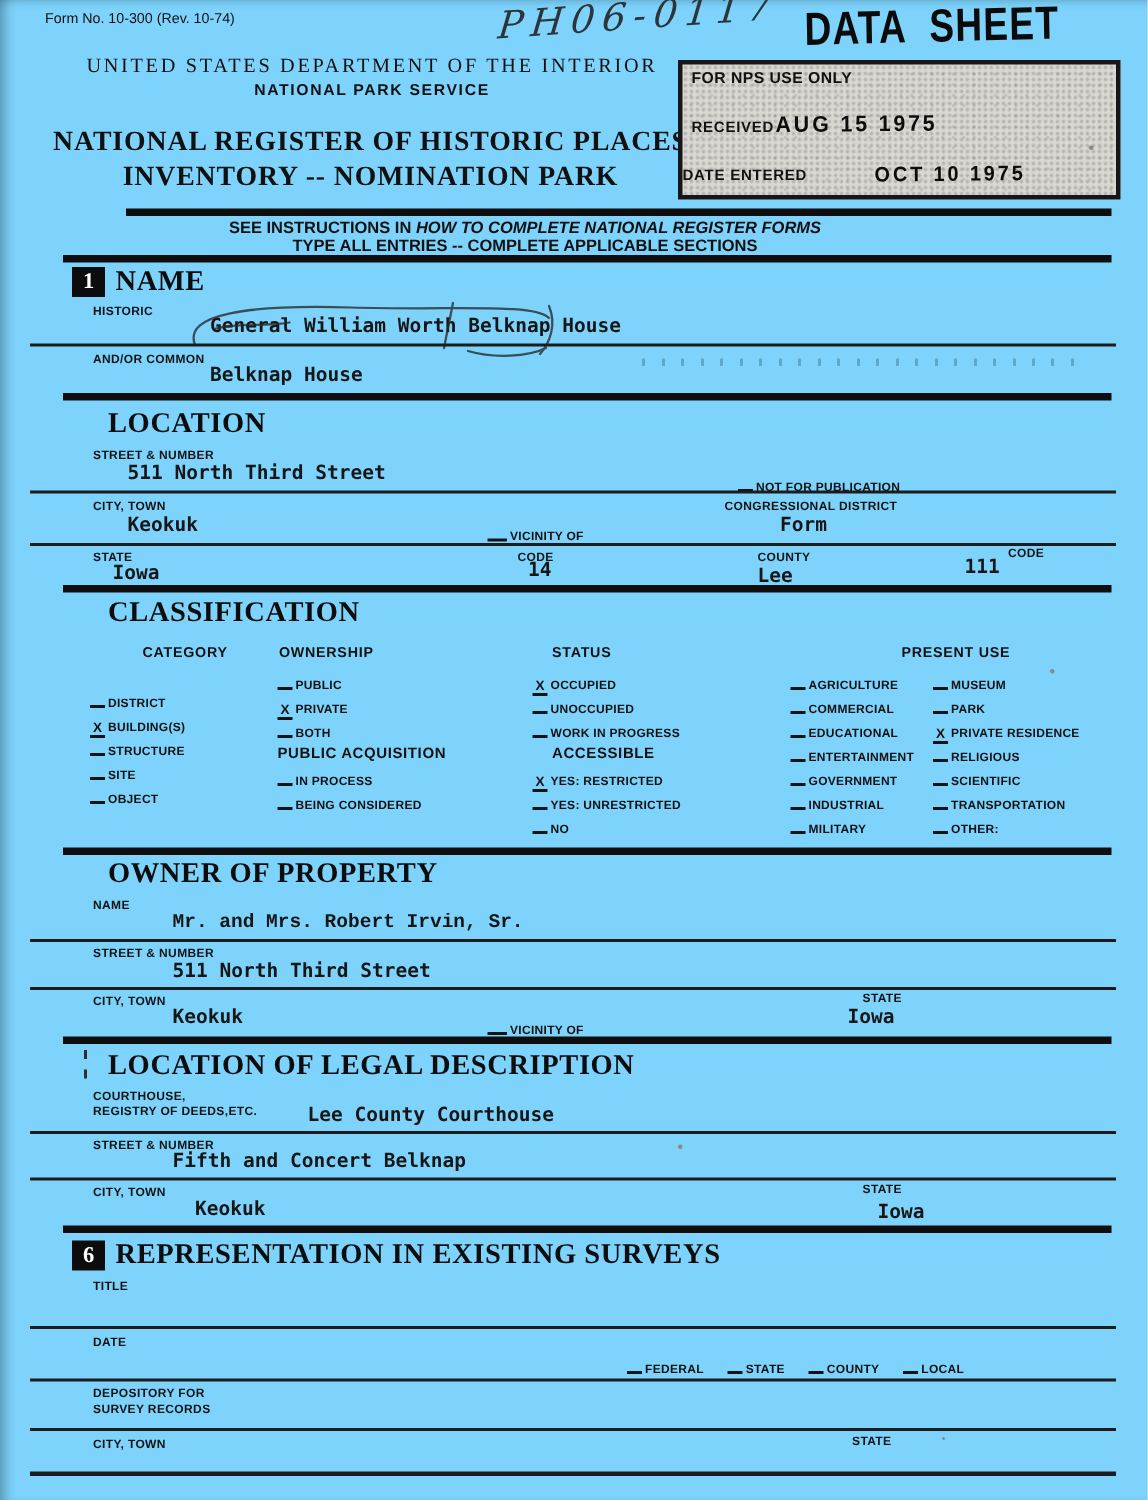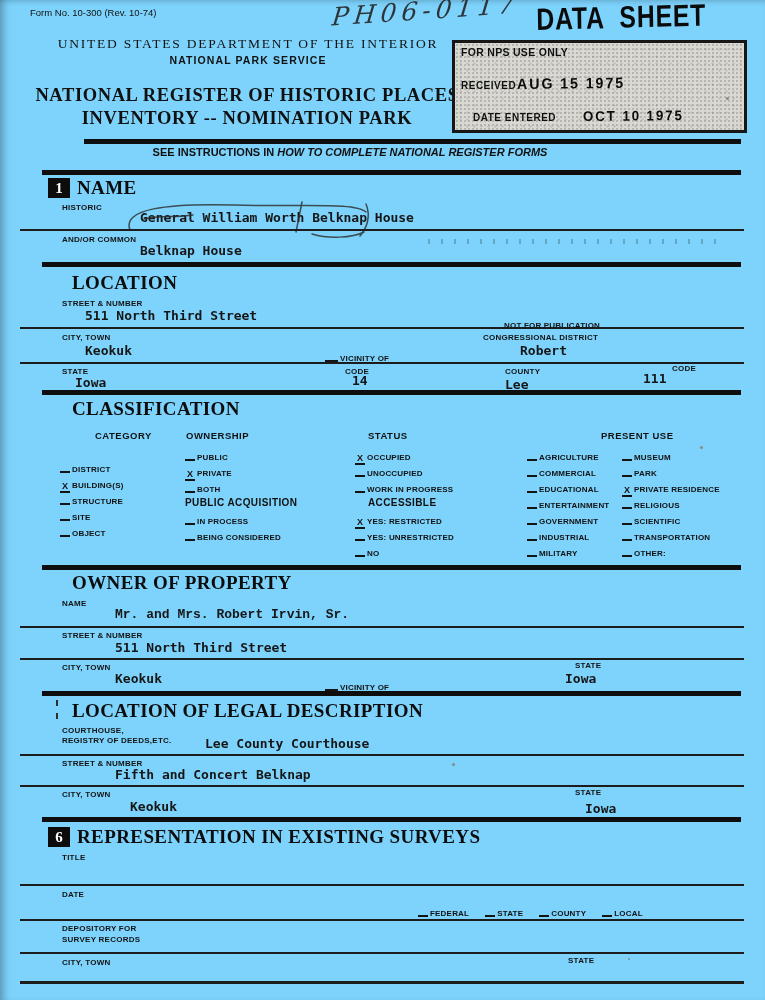--- a/index.html
+++ b/index.html
@@ -54,26 +54,27 @@
   <div class="abs center" style="left:28px;top:54px;width:440px;font:bold 10.5px 'Liberation Sans',sans-serif;letter-spacing:1.1px;">NATIONAL PARK SERVICE</div>
   <div class="abs center" style="left:28px;top:36px;width:440px;font:13.5px 'Liberation Serif',serif;letter-spacing:1.8px;">UNITED STATES DEPARTMENT OF THE INTERIOR</div>
 
   <div class="abs center" style="left:12px;top:84px;width:470px;font:bold 18.5px/22px 'Liberation Serif',serif;letter-spacing:.6px;">NATIONAL REGISTER OF HISTORIC PLACES</div>
   <div class="abs center" style="left:12px;top:107px;width:470px;font:bold 18.5px/22px 'Liberation Serif',serif;letter-spacing:.6px;">INVENTORY -- NOMINATION PARK</div>
 
   <div class="npsbox">
     <div class="abs" style="left:6px;top:3px;font:bold 10.5px 'Liberation Sans',sans-serif;letter-spacing:.3px;">FOR NPS USE ONLY</div>
     <div class="abs" style="left:6px;top:37px;font:bold 10px 'Liberation Sans',sans-serif;letter-spacing:.5px;">RECEIVED</div>
     <div class="abs stamp" style="left:62px;top:32px;">AUG 15 1975</div>
-    <div class="abs" style="left:18px;top:69px;font:bold 10px 'Liberation Sans',sans-serif;letter-spacing:.5px;">DATE ENTERED</div>
+    <div class="abs" style="left:0;top:69px;font:bold 10px 'Liberation Sans',sans-serif;letter-spacing:.5px;">DATE ENTERED</div>
     <div class="abs stamp" style="left:128px;top:65px;font-size:14px;">OCT 10 1975</div>
   </div>
 
   <div class="bar" style="top:139px;left:84px;width:657px;"></div>
   <div class="abs center" style="left:50px;top:146px;width:600px;font:bold 11px 'Liberation Sans',sans-serif;"><span>SEE INSTRUCTIONS IN </span><span style="font-style:italic;">HOW TO COMPLETE NATIONAL REGISTER FORMS</span></div>
+  <div class="abs center" style="left:50px;top:158px;width:600px;font:bold 11px 'Liberation Sans',sans-serif;">TYPE ALL ENTRIES -- COMPLETE APPLICABLE SECTIONS</div>
   <div class="bar" style="top:170px;"></div>
 
   <div class="numbox" style="left:48px;top:178px;">1</div>
   <div class="shead" style="left:77px;top:177px;">NAME</div>
 
   <div class="lab" style="left:62px;top:203px;">HISTORIC</div>
   <div class="typed" style="left:140px;top:210px;">General William Worth Belknap House</div>
   <svg class="abs" style="left:114px;top:196px;" width="320" height="44" viewBox="0 0 320 44">
     <g fill="none" stroke="#2b2b2b" stroke-width="1.5" stroke-linecap="round" opacity=".8">
       <path d="M 16 34 C 8 13, 52 7, 120 9 C 190 11, 242 6, 252 16"></path>
@@ -94,21 +95,21 @@
 
   <div class="lab" style="left:62px;top:299px;">STREET &amp; NUMBER</div>
   <div class="typed" style="left:85px;top:308px;">511 North Third Street</div>
   <div class="abs cb" style="left:492px;top:314px;"><span class="mark"></span><span class="cbl">NOT FOR PUBLICATION</span></div>
   <div class="hl" style="top:327px;"></div>
 
   <div class="lab" style="left:62px;top:333px;">CITY, TOWN</div>
   <div class="lab" style="left:483px;top:333px;">CONGRESSIONAL DISTRICT</div>
   <div class="typed" style="left:85px;top:343px;">Keokuk</div>
   <div class="abs cb" style="left:325px;top:347px;"><span class="mark" style="min-width:13px;"></span><span class="cbl">VICINITY OF</span></div>
-  <div class="typed" style="left:520px;top:343px;">Robert</div>
+  <div class="typed" style="left:520px;top:343px;">Form</div>
   <div class="hl" style="top:362px;"></div>
 
   <div class="lab" style="left:62px;top:367px;">STATE</div>
   <div class="lab" style="left:345px;top:367px;">CODE</div>
   <div class="lab" style="left:505px;top:367px;">COUNTY</div>
   <div class="lab" style="left:672px;top:364px;">CODE</div>
   <div class="typed" style="left:75px;top:375px;">Iowa</div>
   <div class="typed" style="left:352px;top:373px;">14</div>
   <div class="typed" style="left:505px;top:377px;">Lee</div>
   <div class="typed" style="left:643px;top:371px;">111</div>

